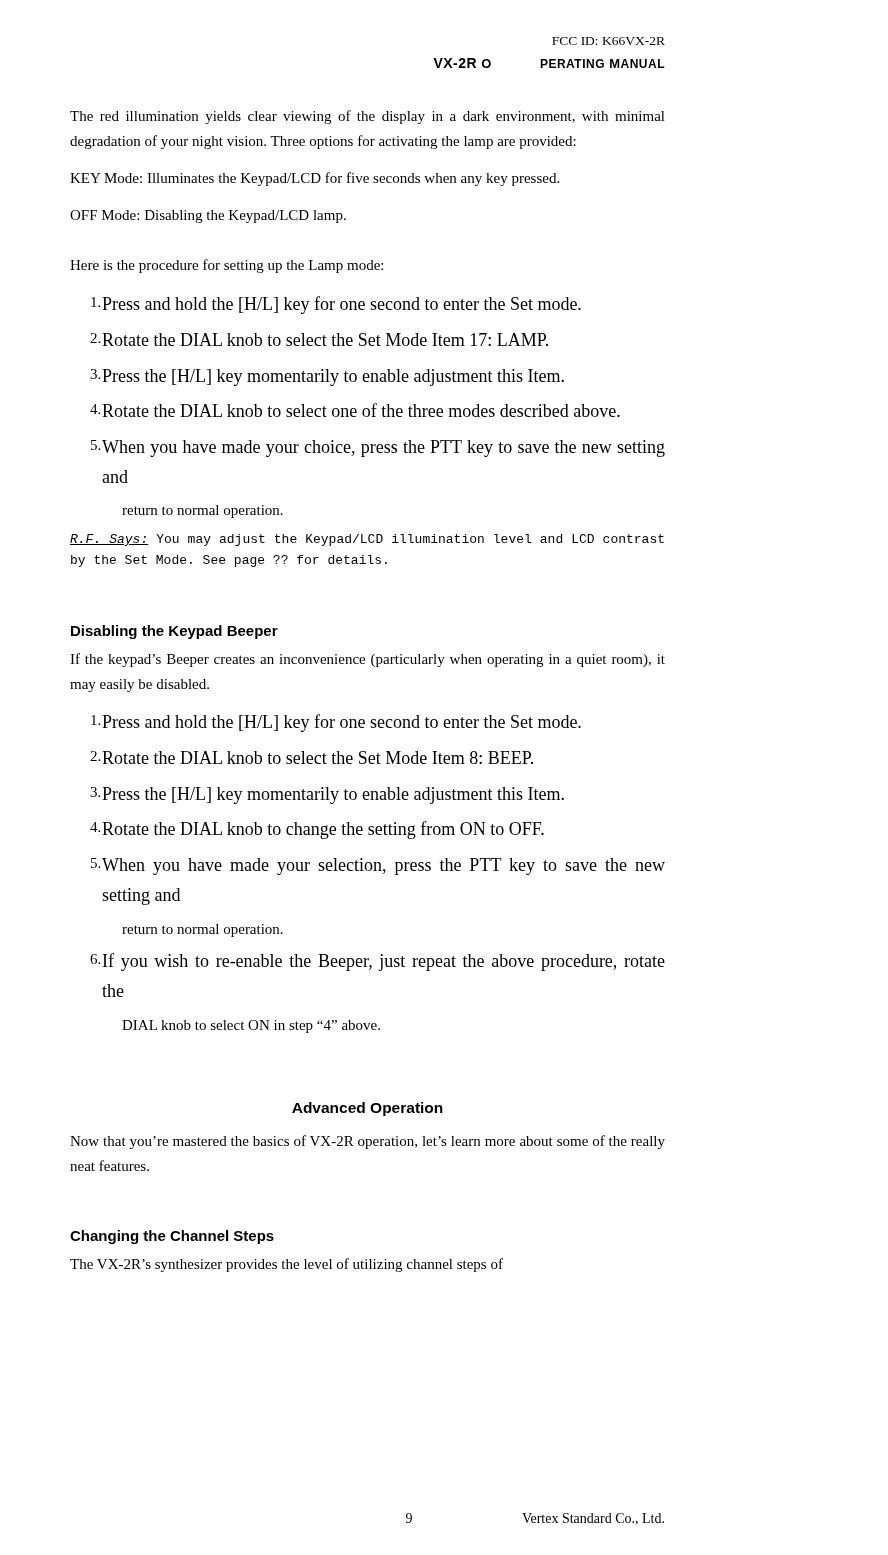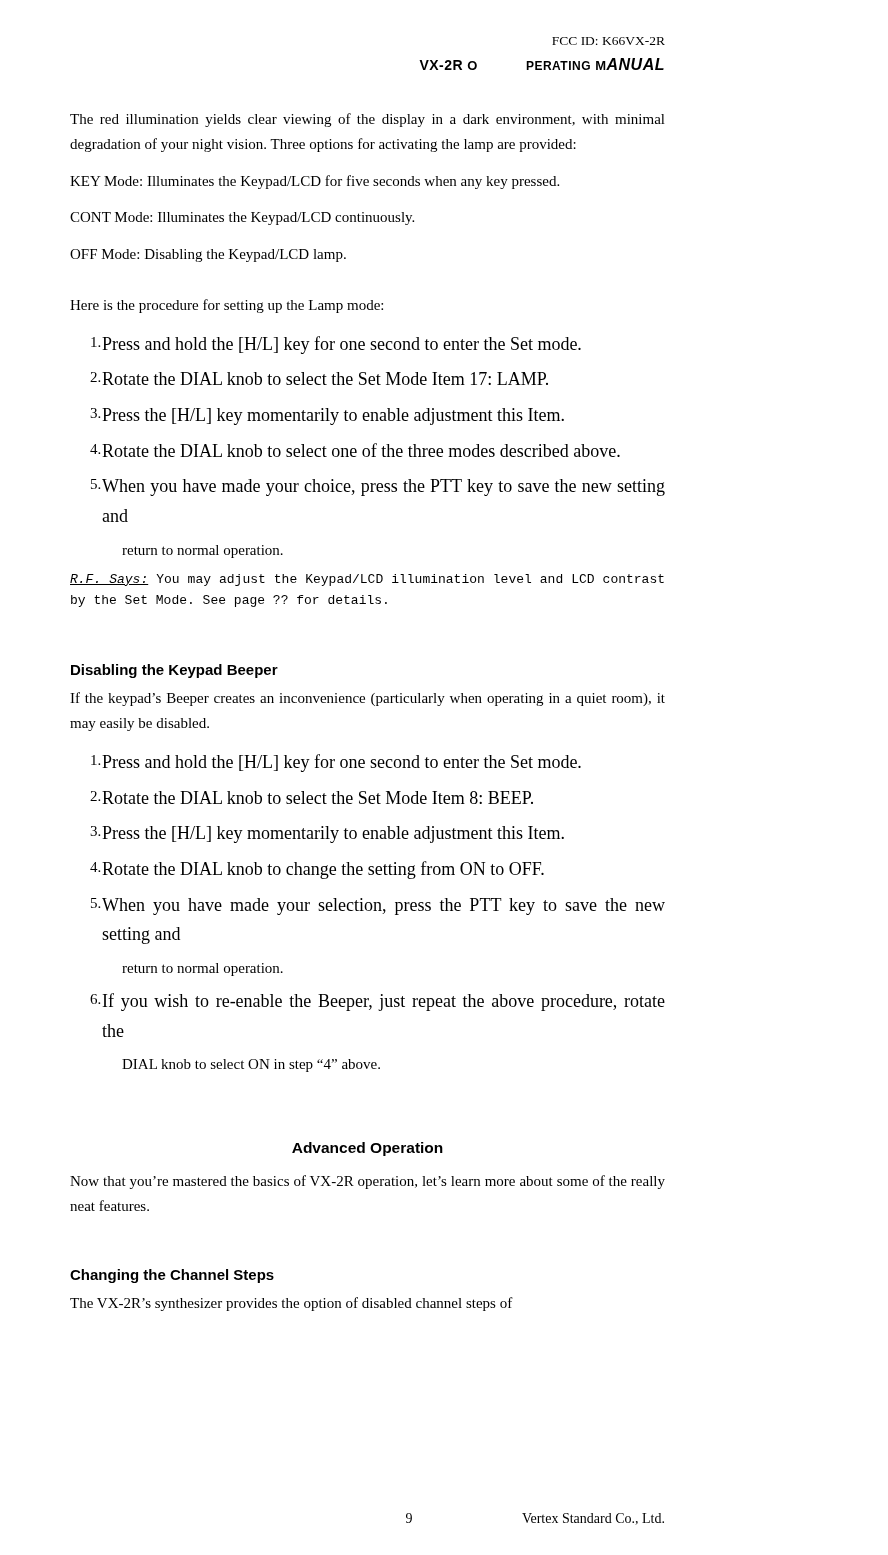--- a/index.html
+++ b/index.html
@@ -142,30 +142,29 @@
   </style>
 </head>
 <body>
 
 <div class="page">
 
   <div class="header">
     <div class="header-fcc">FCC ID: K66VX-2R</div>
     <div class="header-manual">
       <span class="vx2r">VX-2R</span>
-      <span> O<span style="font-size:12px; font-variant:normal; text-transform:uppercase;padding-left:48px;">PERATING</span> M<span style="font-size:16px; font-variant:normal; text-transform:uppercase;font-style:italic;">ANUAL</span></span>
+      <span> O<span style="font-size:12px; font-variant:normal; text-transform:uppercase;padding-left:48px;">PERATING</span> M<span style="font-size:12px; font-variant:normal; text-transform:uppercase;">ANUAL</span></span>
     </div>
   </div>
 
   <div class="content">
 
     <div class="paragraph">The red illumination yields clear viewing of the display in a dark environment, with minimal degradation of your night vision. Three options for activating the lamp are provided:</div>
 
     <div class="paragraph">KEY Mode: Illuminates the Keypad/LCD for five seconds when any key pressed.</div>
-    <div class="paragraph">CONT Mode: Illuminates the Keypad/LCD continuously.</div>
     <div class="paragraph">OFF Mode: Disabling the Keypad/LCD lamp.</div>
 
     <div class="spacer"></div>
 
     <div class="paragraph">Here is the procedure for setting up the Lamp mode:</div>
 
     <div class="list-item">
       <div class="list-num">1.</div>
       <div class="list-text">Press and hold the [H/L] key for one second to enter the Set mode.</div>
     </div>
@@ -227,21 +226,21 @@
     <div style="height: 36px;"></div>
 
     <div class="advanced-heading">Advanced Operation</div>
 
     <div class="paragraph">Now that you’re mastered the basics of VX-2R operation, let’s learn more about some of the really neat features.</div>
 
     <div class="spacer"></div>
 
     <div class="section-heading">Changing the Channel Steps</div>
 
-    <div class="paragraph">The  VX-2R’s  synthesizer  provides  the  option  of  disabled  channel  steps  of</div>
+    <div class="paragraph">The  VX-2R’s  synthesizer  provides  the  level  of  utilizing  channel  steps  of</div>
 
   </div>
 
   <div class="footer">
     <div style="flex:1;"></div>
     <div class="footer-page">9</div>
     <div class="footer-company">Vertex Standard Co., Ltd.</div>
   </div>
 
 </div>

